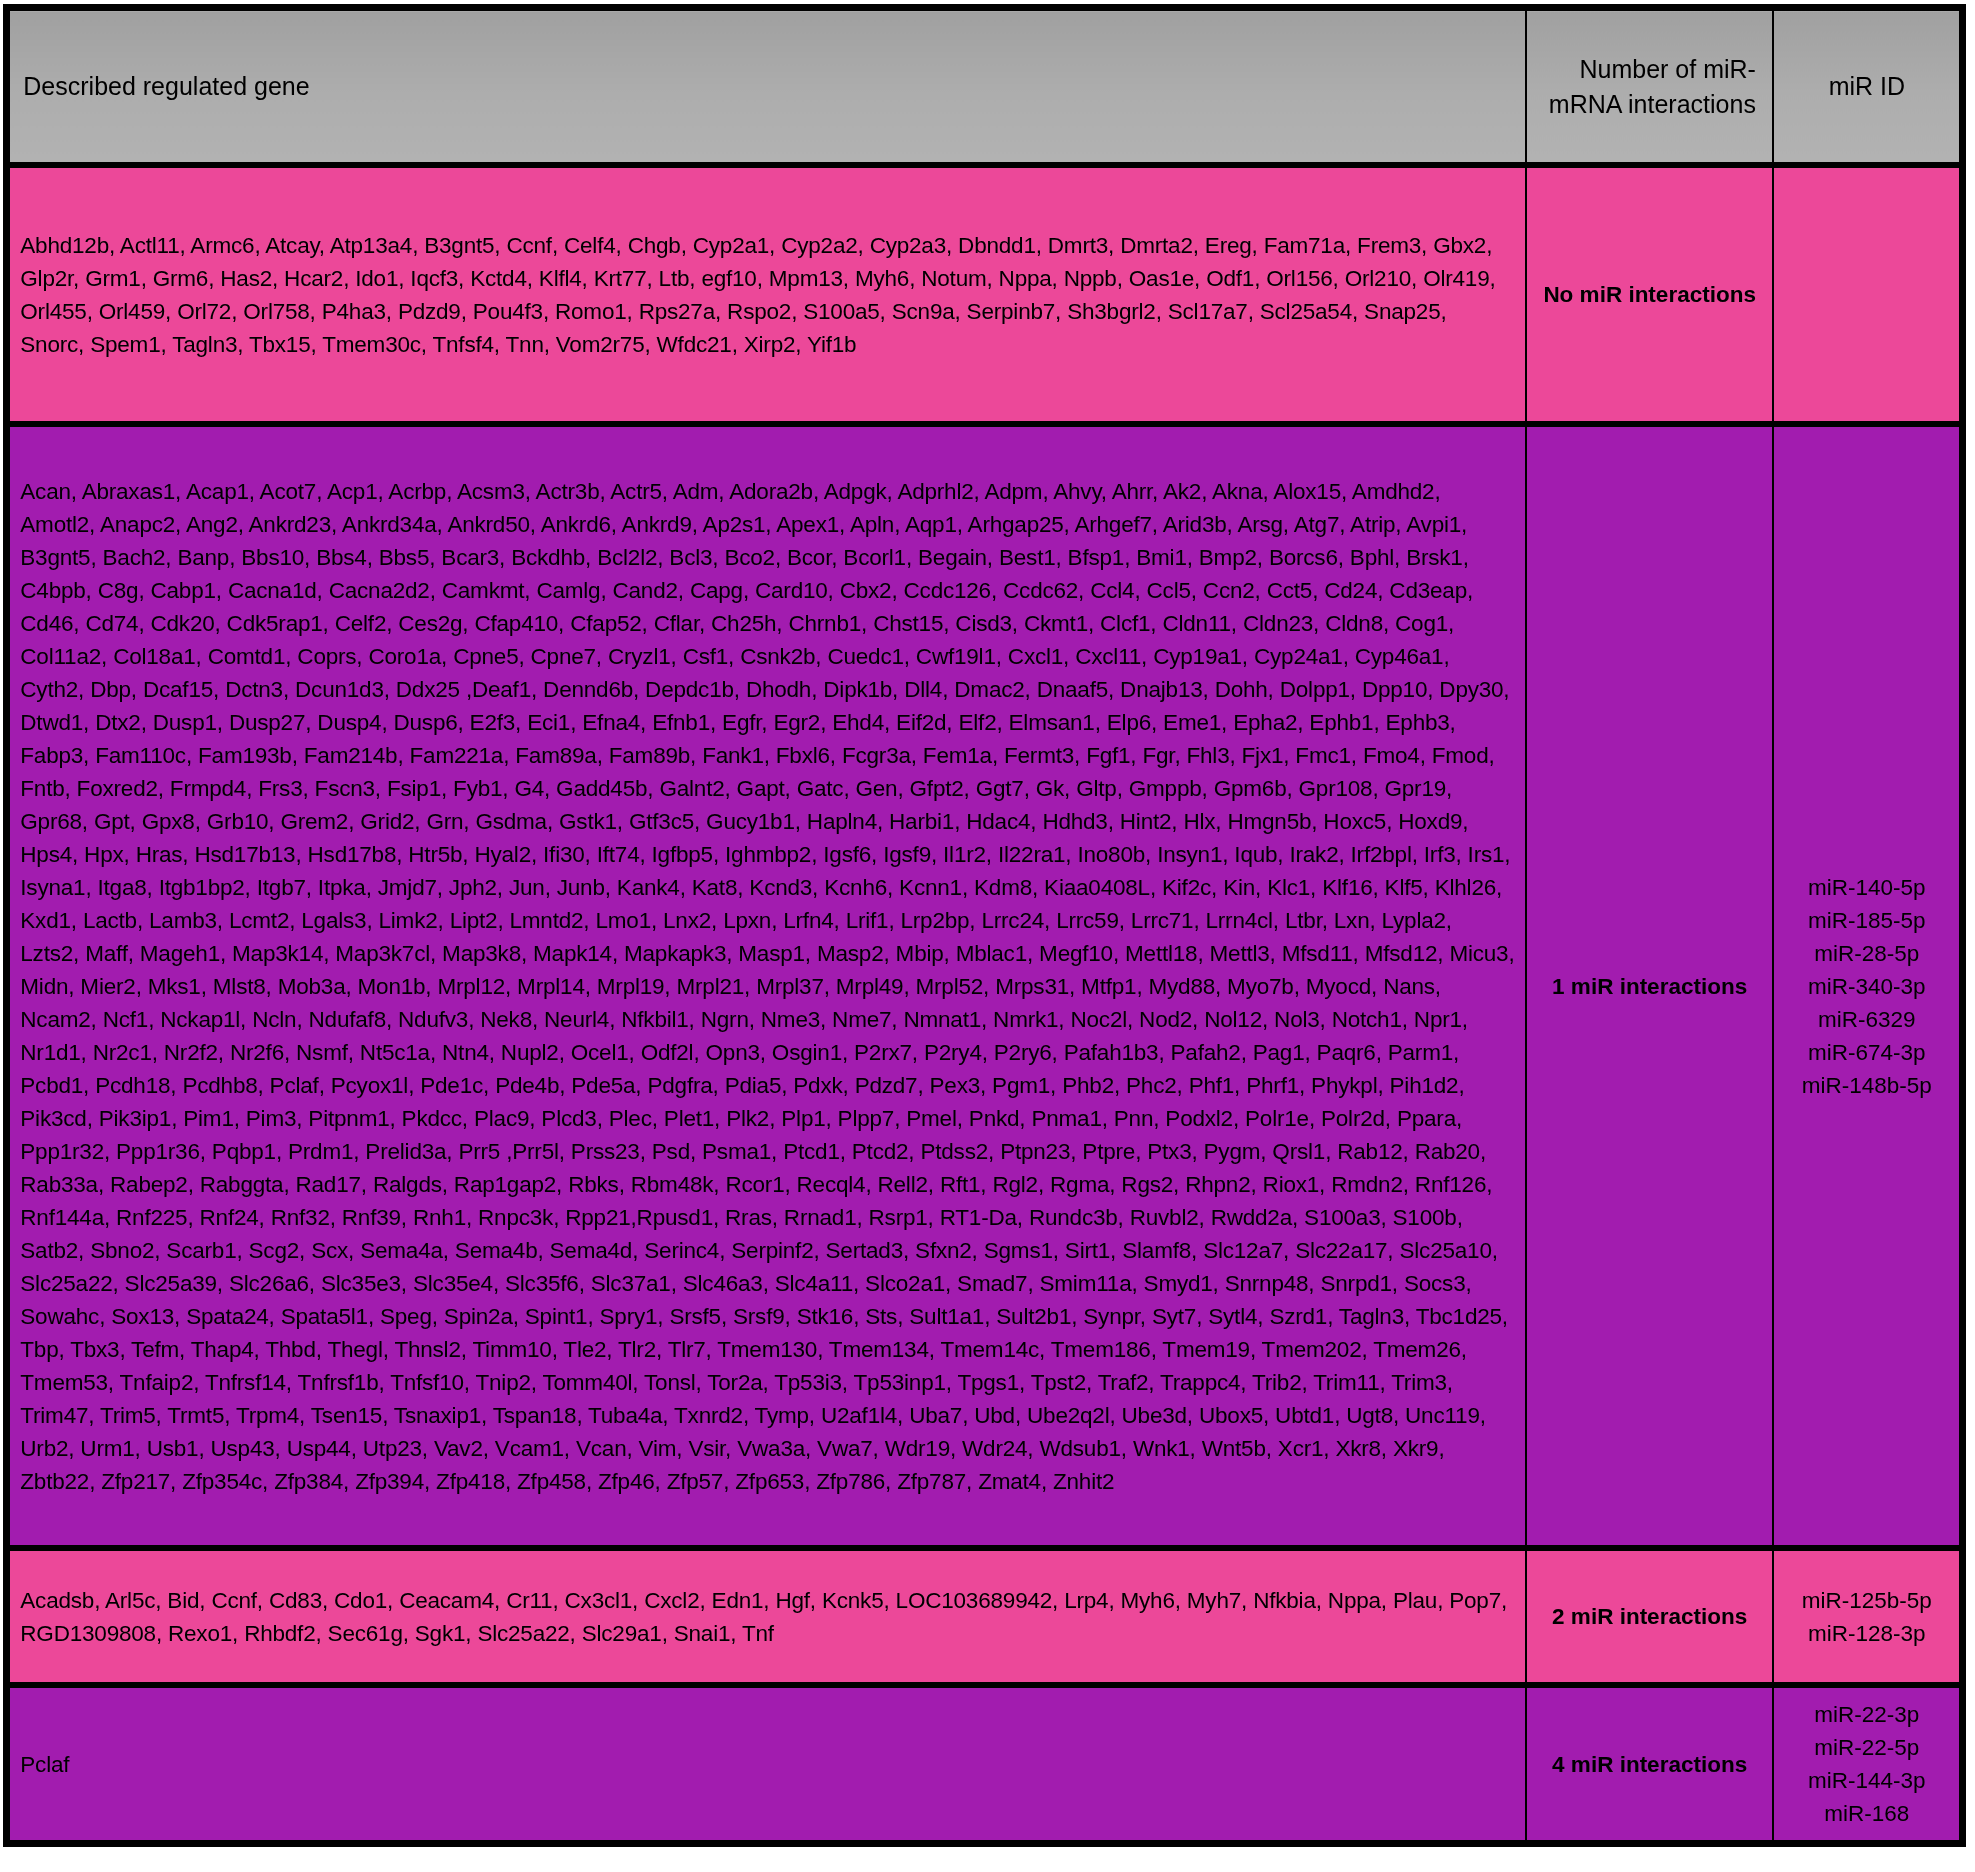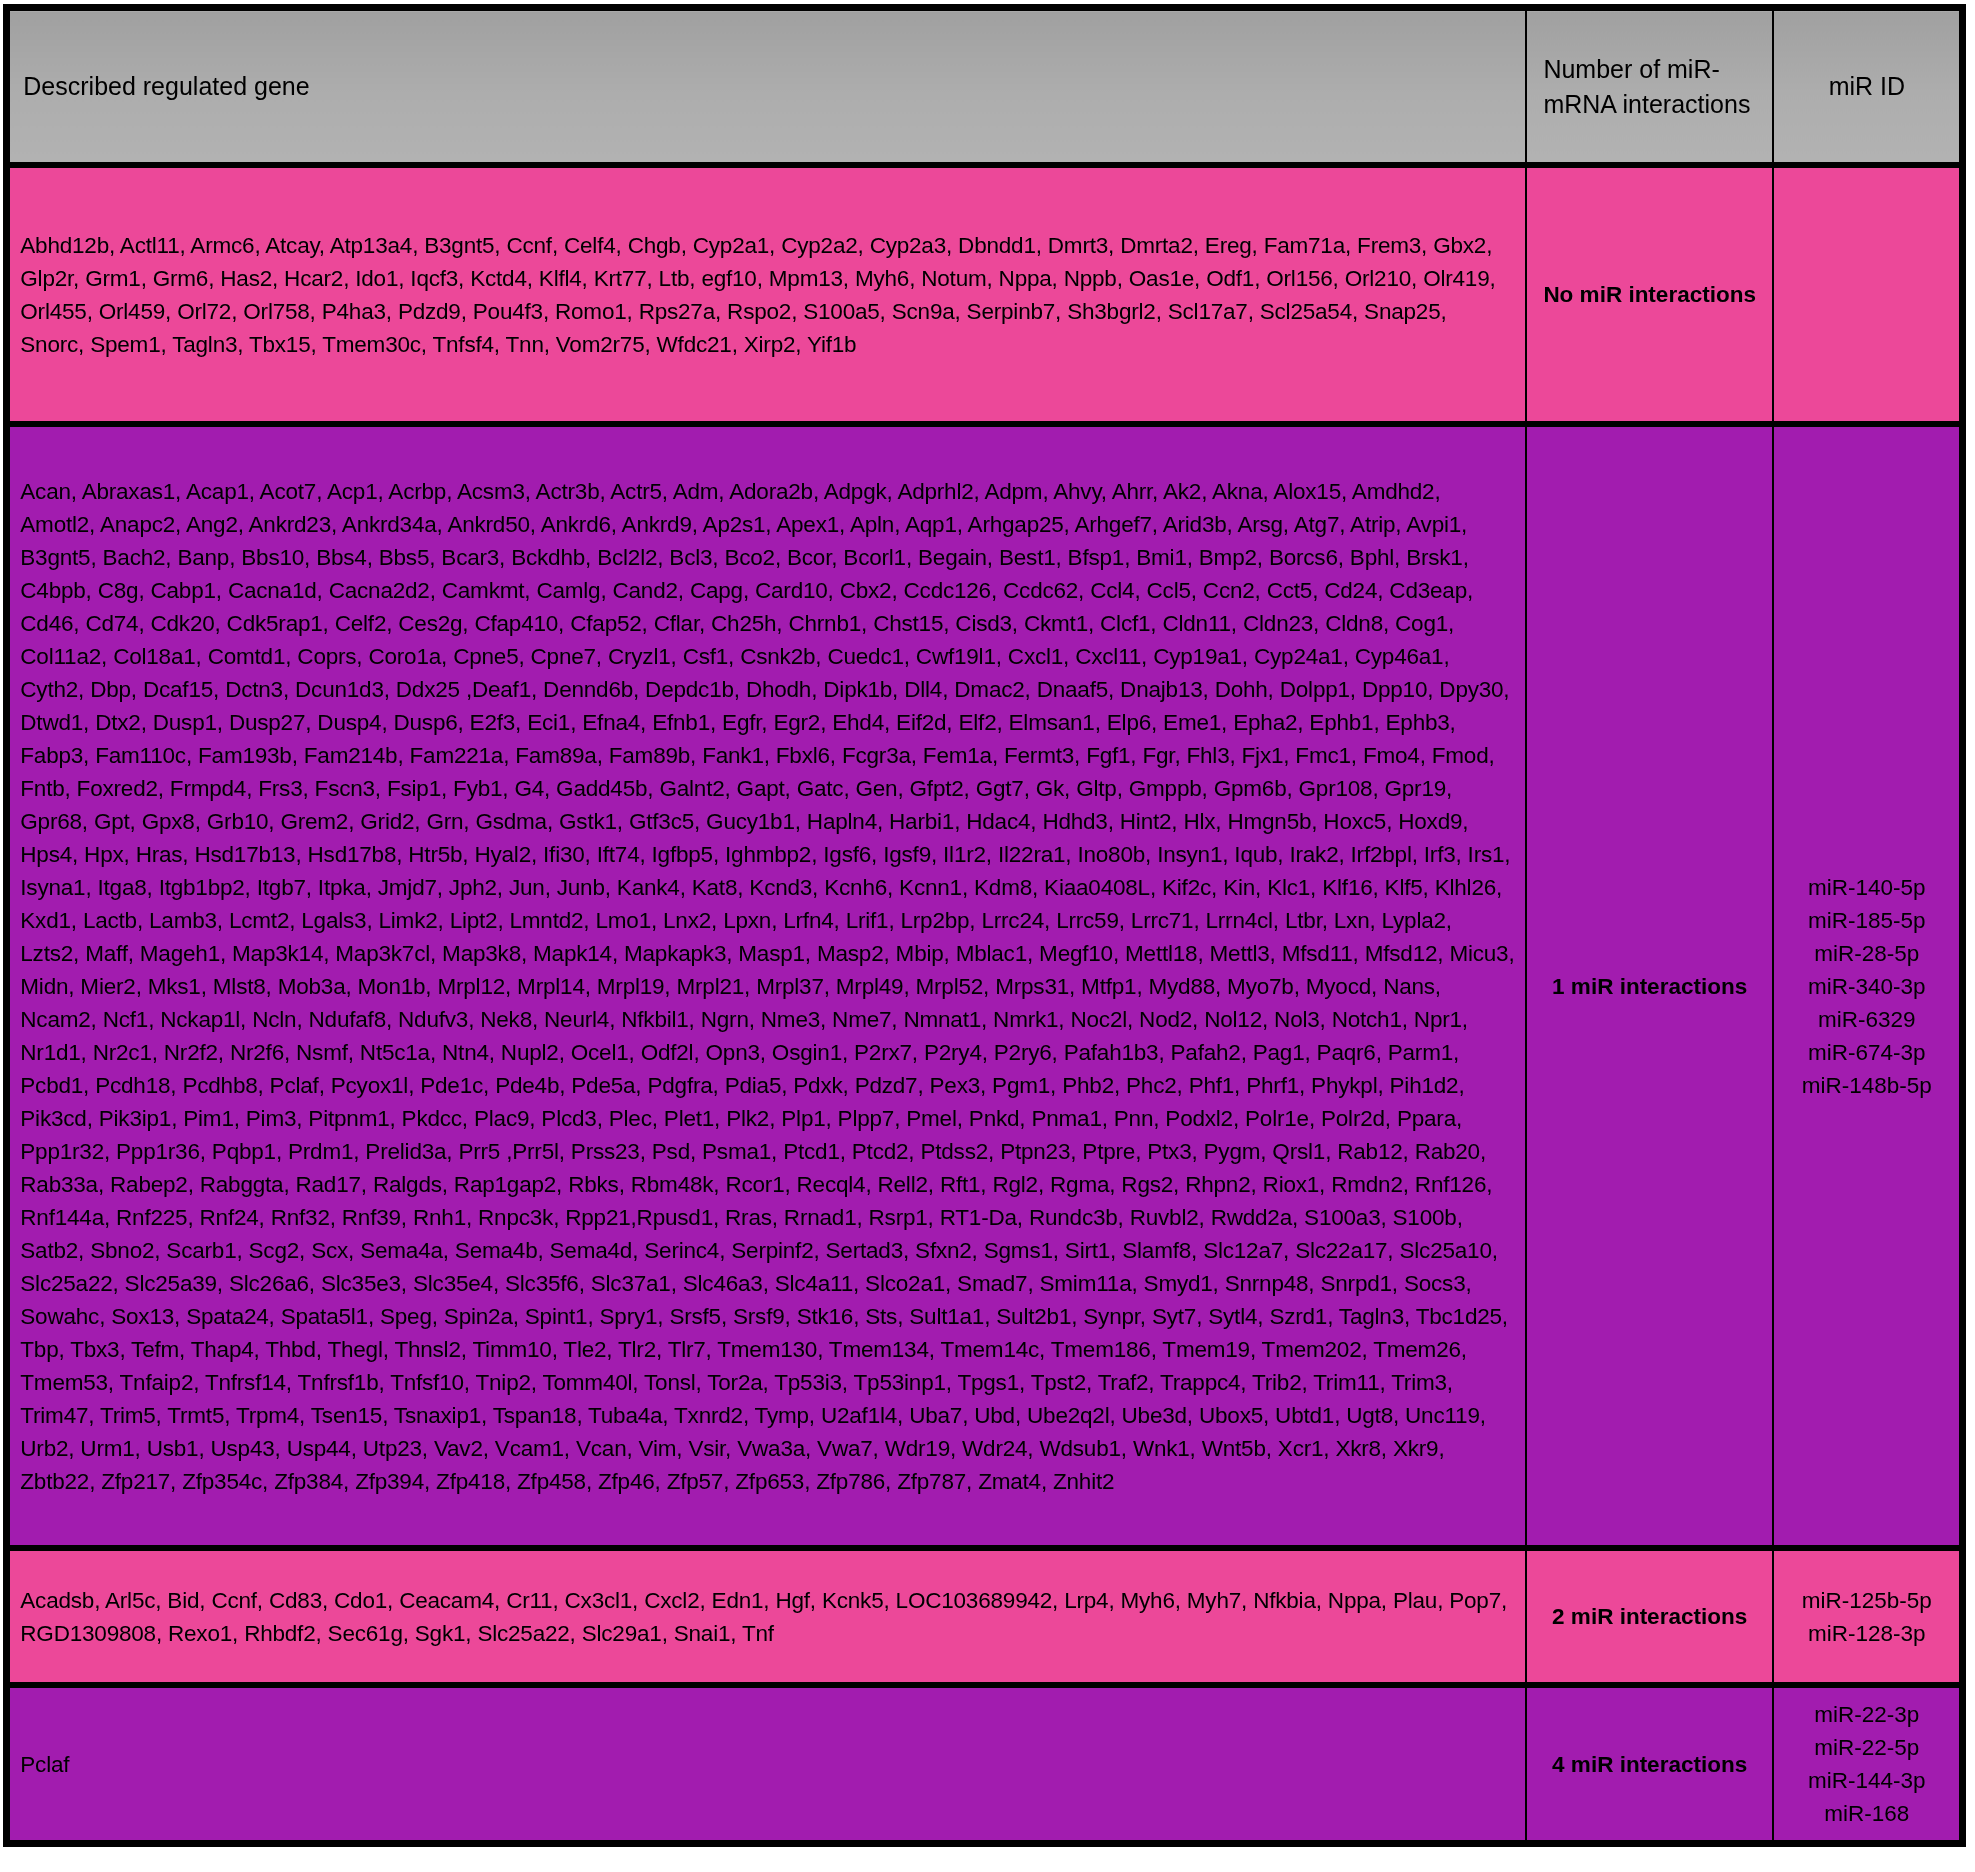--- a/index.html
+++ b/index.html
@@ -44,21 +44,21 @@
     font-size: 25px;
     line-height: 35px;
     border-bottom: 7.7px solid #000000;
   }
   th.h-genes {
     text-align: left;
     vertical-align: middle;
     padding: 0 13px;
   }
   th.h-count {
-    text-align: left;
+    text-align: right;
     vertical-align: middle;
     padding: 0 16.5px;
     border-right: none;
   }
   th.h-mir {
     text-align: center;
     vertical-align: middle;
     border-left: none;
   }
 

